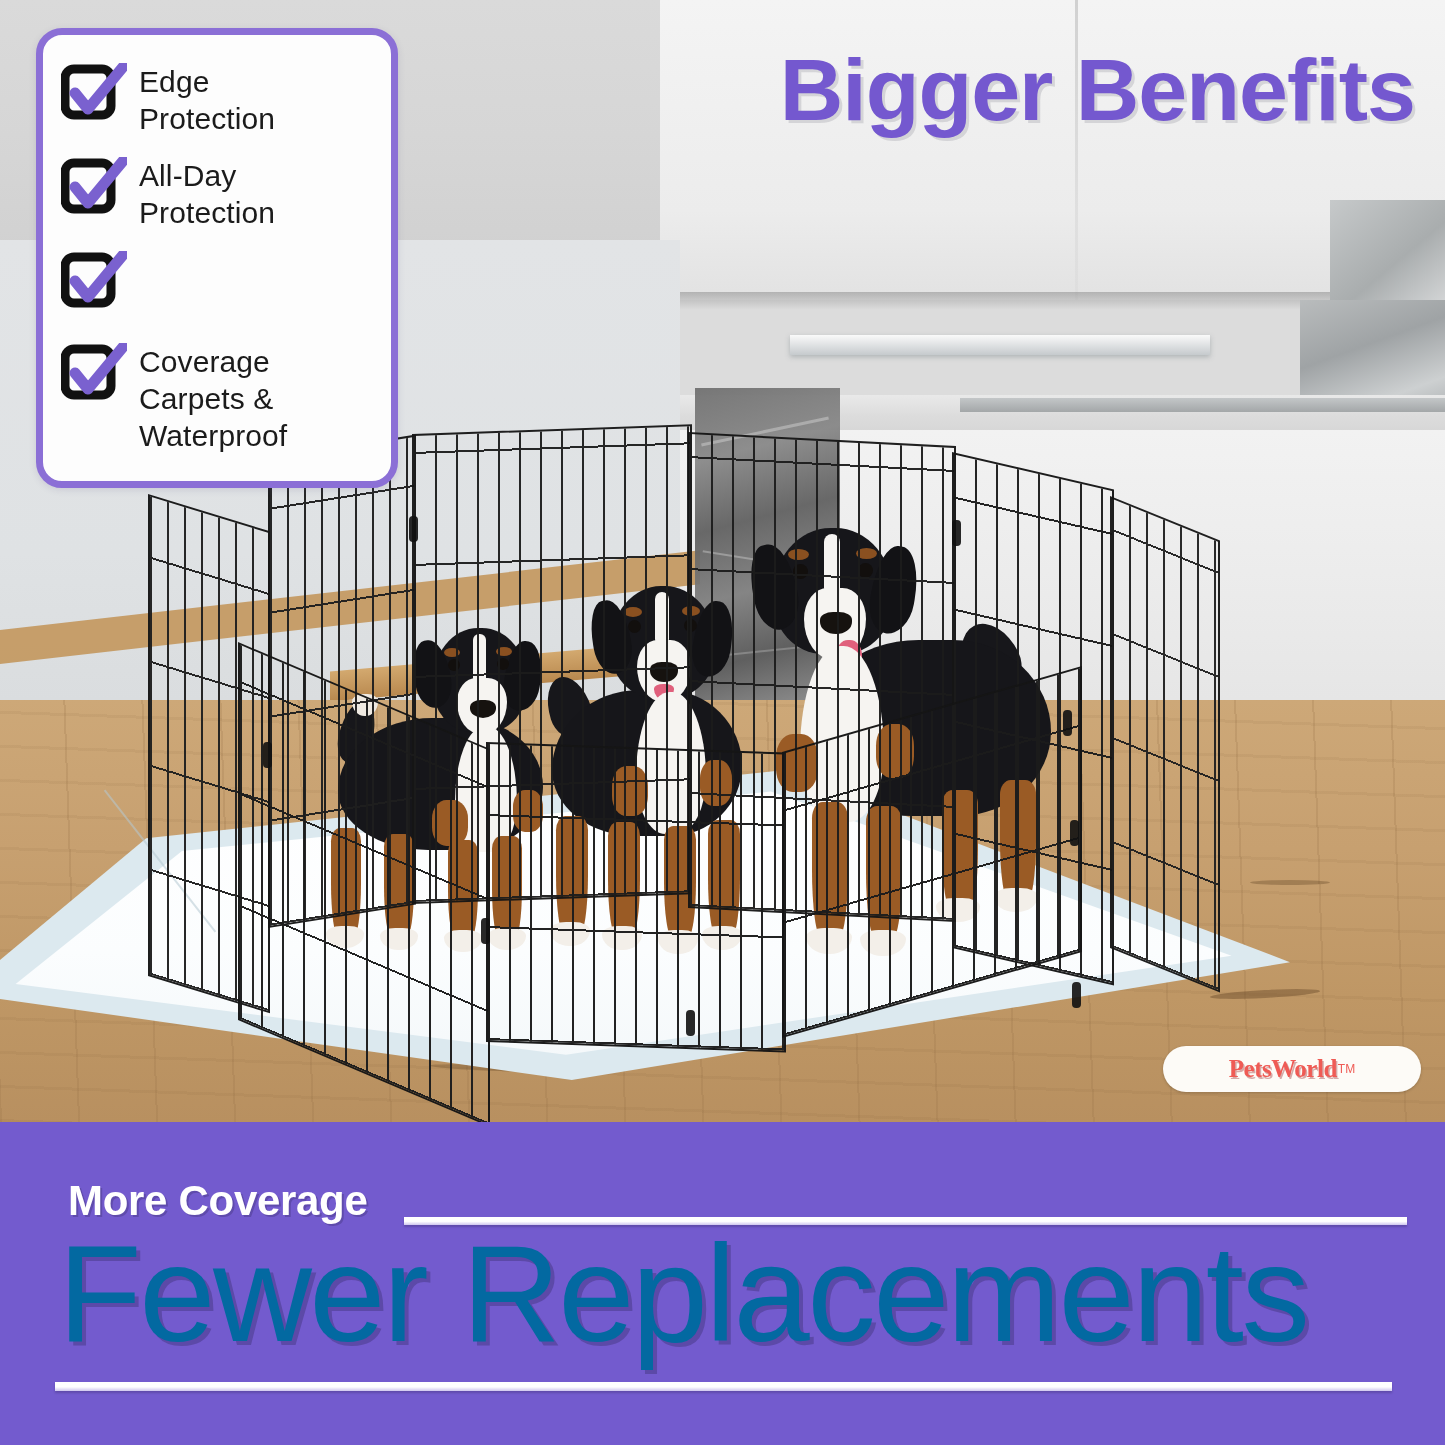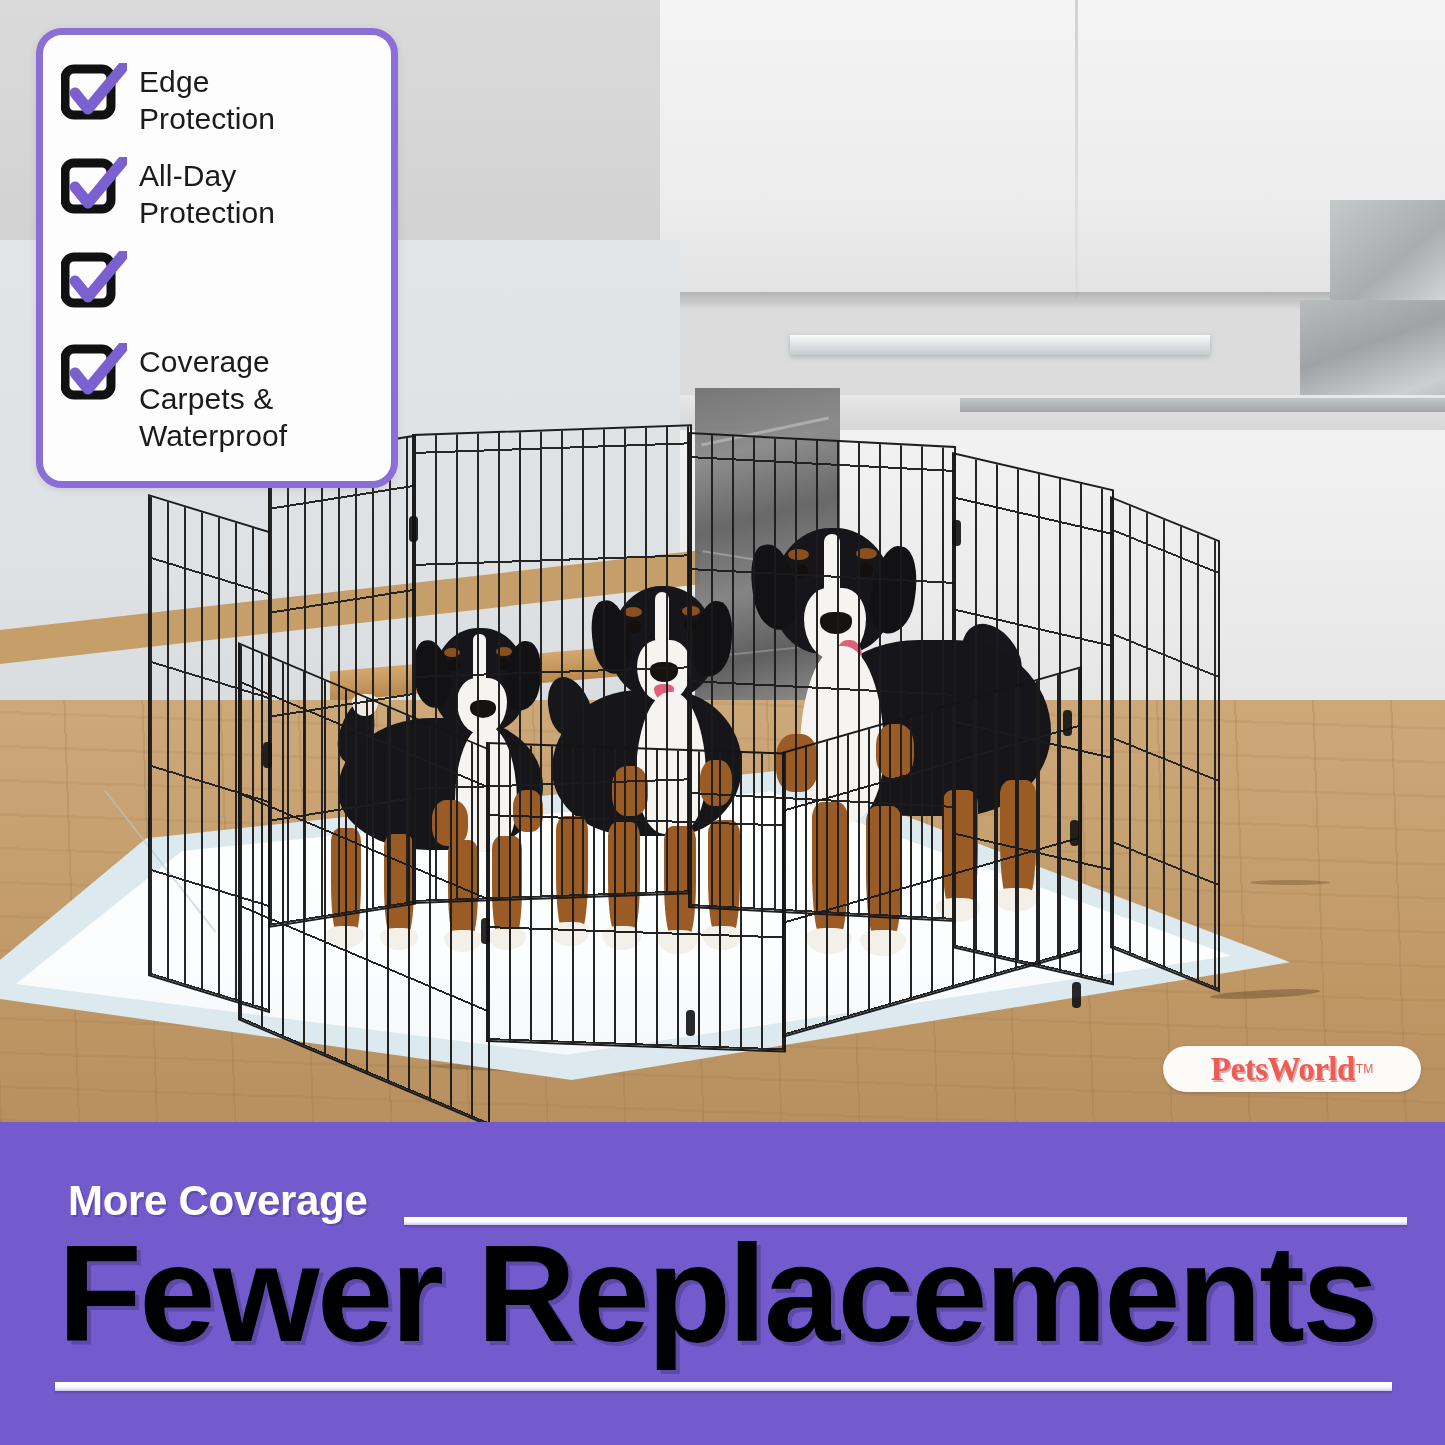--- a/index.html
+++ b/index.html
@@ -213,21 +213,21 @@
 
   
   #logo {
     position:absolute; left:1163px; top:1046px; width:258px; height:46px;
     background:#fdfbf7; border-radius:23px;
     display:flex; align-items:center; justify-content:center;
     box-shadow:0 1px 3px rgba(0,0,0,.2);
   }
   #logo .logo-text {
     font-family:"Liberation Serif", serif;
-    font-weight:700; font-size:33px; color:#ef5b55;
+    font-weight:700; font-size:25px; color:#ef5b55;
     letter-spacing:-.5px;
     text-shadow:1.5px 1.5px 0 rgba(150,40,40,.38);
   }
   #logo .tm {
     font-family:"Liberation Sans", sans-serif;
     font-size:12px; color:#ef5b55; vertical-align:super;
     margin-left:1px; text-shadow:none;
   }
 
   
@@ -244,21 +244,21 @@
     white-space:nowrap;
     text-shadow:2px 2px 0 rgba(70,55,130,.45);
   }
   .rule {
     flex:1 1 auto; height:8px;
     background:linear-gradient(180deg,#ffffff 0%,#ffffff 55%,#cfc6ef 100%);
     box-shadow:0 2px 2px rgba(60,45,110,.35);
   }
   #fewer-replacements {
     position:absolute; left:58px; top:1230px; width:1340px;
-    color:#000000; font-weight:700;
+    color:#0369a1; font-weight:400;
     font-size:137px; line-height:128px; letter-spacing:-2.5px;
     white-space:nowrap;
     text-shadow:4px 4px 0 rgba(70,55,130,.50);
   }
   .rule-bottom {
     position:absolute; left:55px; top:1382px; width:1337px; height:9px;
     background:linear-gradient(180deg,#ffffff 0%,#ffffff 55%,#cfc6ef 100%);
     box-shadow:0 2px 2px rgba(60,45,110,.35);
   }
 </style>
@@ -412,20 +412,21 @@
       <div class="hinge" style="left:481px;top:918px;"></div>
     </div>
 
     <div id="logo">
       <span class="logo-text">PetsWorld</span>
         <span class="tm">TM</span>
     </div>
   </div>
 
   <div id="headline">
+    <span class="hl-line">Bigger Benefits</span>
   </div>
 
   <div id="feature-card">
     <div class="feat-list">
 
       <div class="feat-row">
         <span class="chk">
           <svg width="66" height="62" viewBox="0 0 66 62">
             <rect x="4" y="6" width="46" height="46" rx="9" ry="9" fill="none" stroke="#111111" stroke-width="9"></rect>
             <path d="M14 30 L27 46 L62 4" fill="none" stroke="#7a61cf" stroke-width="11" stroke-linecap="round" stroke-linejoin="round"></path>

